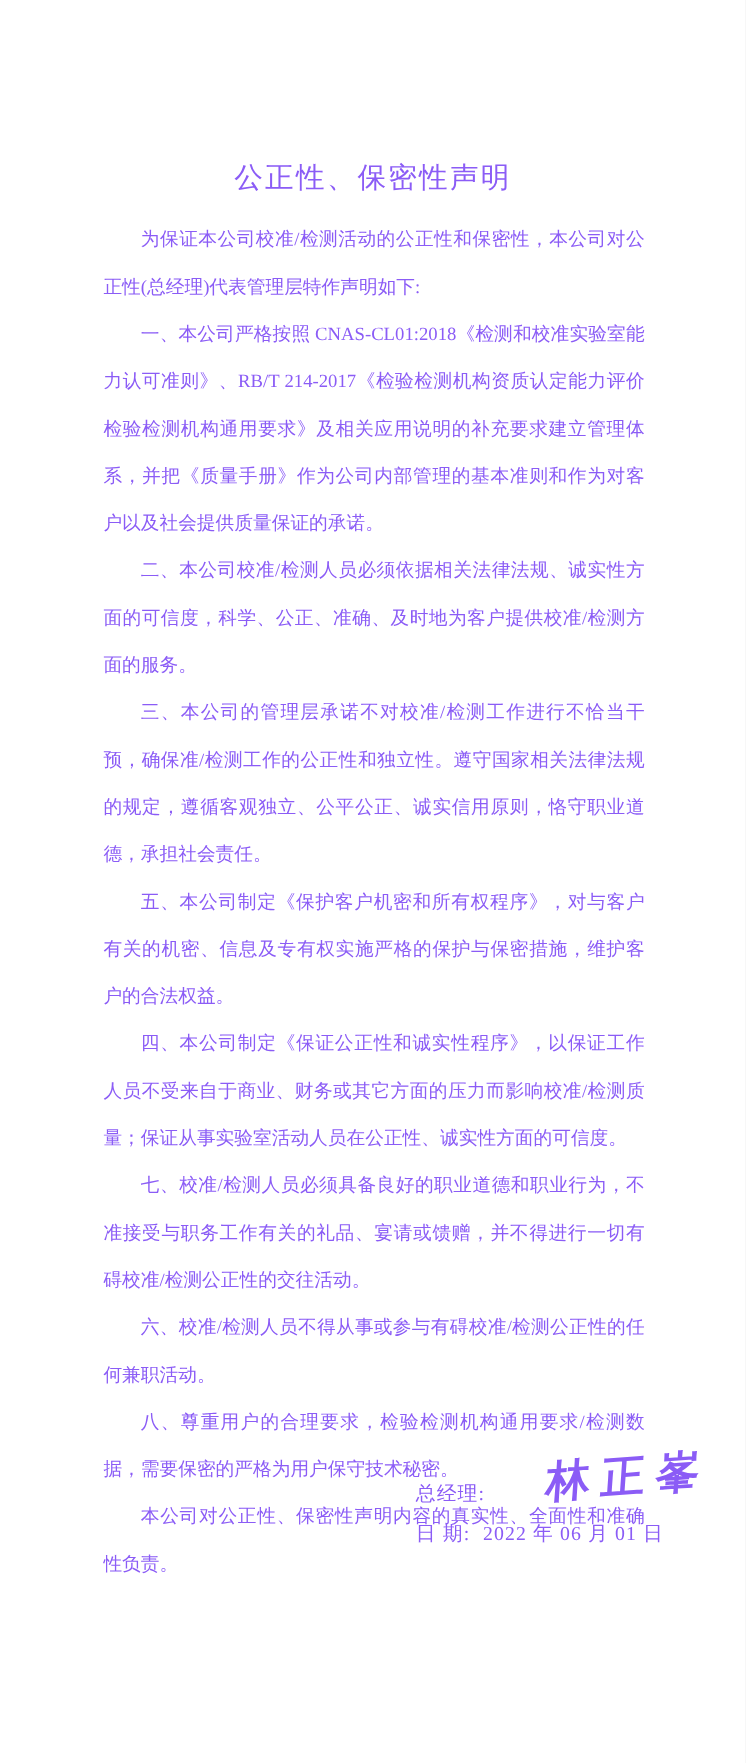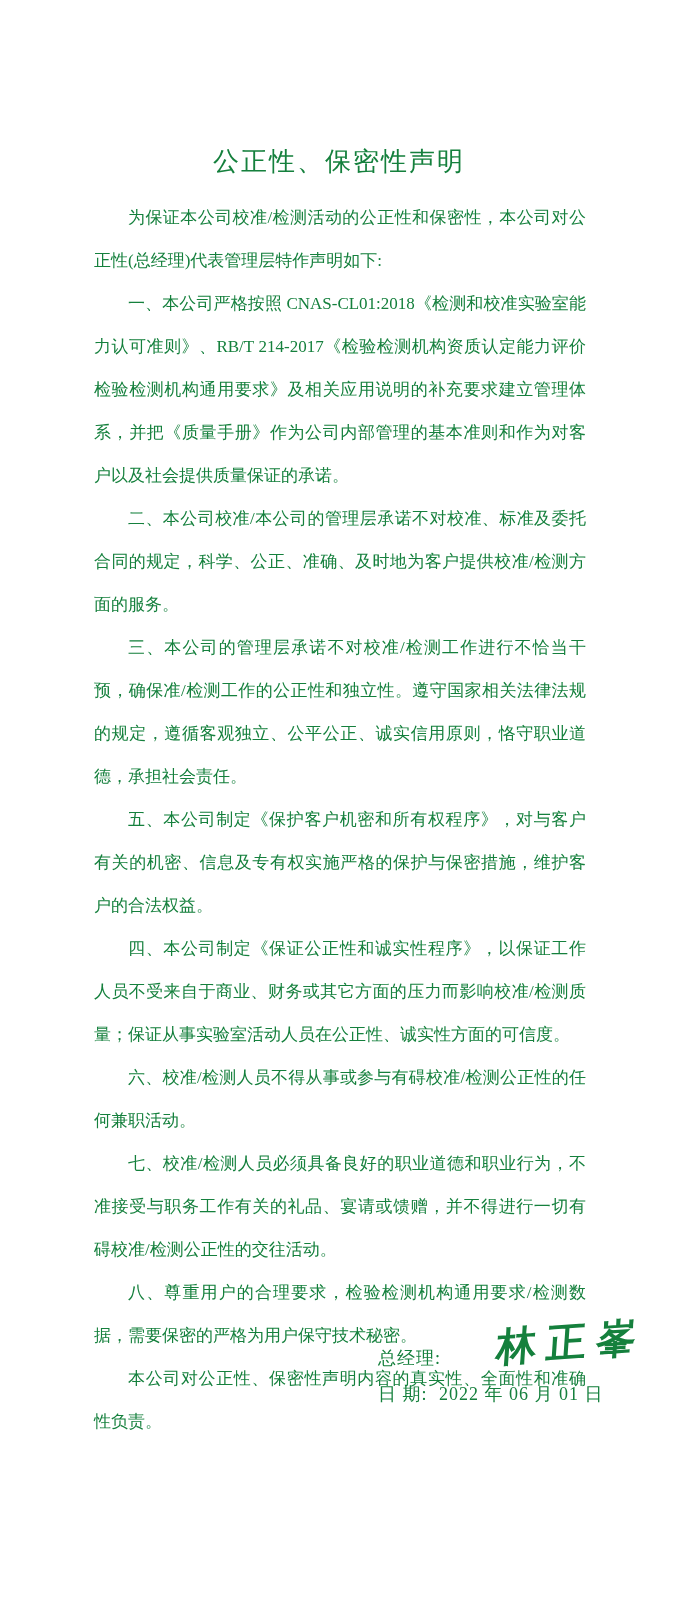--- a/index.html
+++ b/index.html
@@ -6,21 +6,21 @@
     margin: 0;
     padding: 0;
     background: #e8e8e8;
   }
   .page {
     position: relative;
     width: 678px;
     height: 1603px;
     margin: 0 auto;
     background: #ffffff;
-    color: #15803d;
+    color: #8b5cf6;
     font-family: "Liberation Serif", "DejaVu Serif", serif;
     overflow: hidden;
   }
   .doc-title {
     position: absolute;
     top: 144px;
     left: 0;
     width: 100%;
     text-align: center;
     font-size: 26px;
@@ -86,26 +86,26 @@
 </head>
 <body>
 
 <div class="page">
 
   <div class="doc-title">公正性、保密性声明</div>
 
   <div class="doc-body">
     <p>为保证本公司校准/检测活动的公正性和保密性，本公司对公正性(总经理)代表管理层特作声明如下:</p>
     <p>一、本公司严格按照 CNAS-CL01:2018《检测和校准实验室能力认可准则》、RB/T 214-2017《检验检测机构资质认定能力评价 检验检测机构通用要求》及相关应用说明的补充要求建立管理体系，并把《质量手册》作为公司内部管理的基本准则和作为对客户以及社会提供质量保证的承诺。</p>
-    <p>二、本公司校准/本公司的管理层承诺不对校准、标准及委托合同的规定，科学、公正、准确、及时地为客户提供校准/检测方面的服务。</p>
+    <p>二、本公司校准/检测人员必须依据相关法律法规、诚实性方面的可信度，科学、公正、准确、及时地为客户提供校准/检测方面的服务。</p>
     <p>三、本公司的管理层承诺不对校准/检测工作进行不恰当干预，确保准/检测工作的公正性和独立性。遵守国家相关法律法规的规定，遵循客观独立、公平公正、诚实信用原则，恪守职业道德，承担社会责任。</p>
     <p>五、本公司制定《保护客户机密和所有权程序》，对与客户有关的机密、信息及专有权实施严格的保护与保密措施，维护客户的合法权益。</p>
     <p>四、本公司制定《保证公正性和诚实性程序》，以保证工作人员不受来自于商业、财务或其它方面的压力而影响校准/检测质量；保证从事实验室活动人员在公正性、诚实性方面的可信度。</p>
+    <p>七、校准/检测人员必须具备良好的职业道德和职业行为，不准接受与职务工作有关的礼品、宴请或馈赠，并不得进行一切有碍校准/检测公正性的交往活动。</p>
     <p>六、校准/检测人员不得从事或参与有碍校准/检测公正性的任何兼职活动。</p>
-    <p>七、校准/检测人员必须具备良好的职业道德和职业行为，不准接受与职务工作有关的礼品、宴请或馈赠，并不得进行一切有碍校准/检测公正性的交往活动。</p>
     <p>八、尊重用户的合理要求，检验检测机构通用要求/检测数据，需要保密的严格为用户保守技术秘密。</p>
     <p>本公司对公正性、保密性声明内容的真实性、全面性和准确性负责。</p>
   </div>
 
   <div class="sig-block">
     <div class="sig-row">
       <span class="sig-label">总经理:</span>
       <span class="sig-name">林正峯</span>
     </div>
     <div class="date-row">

